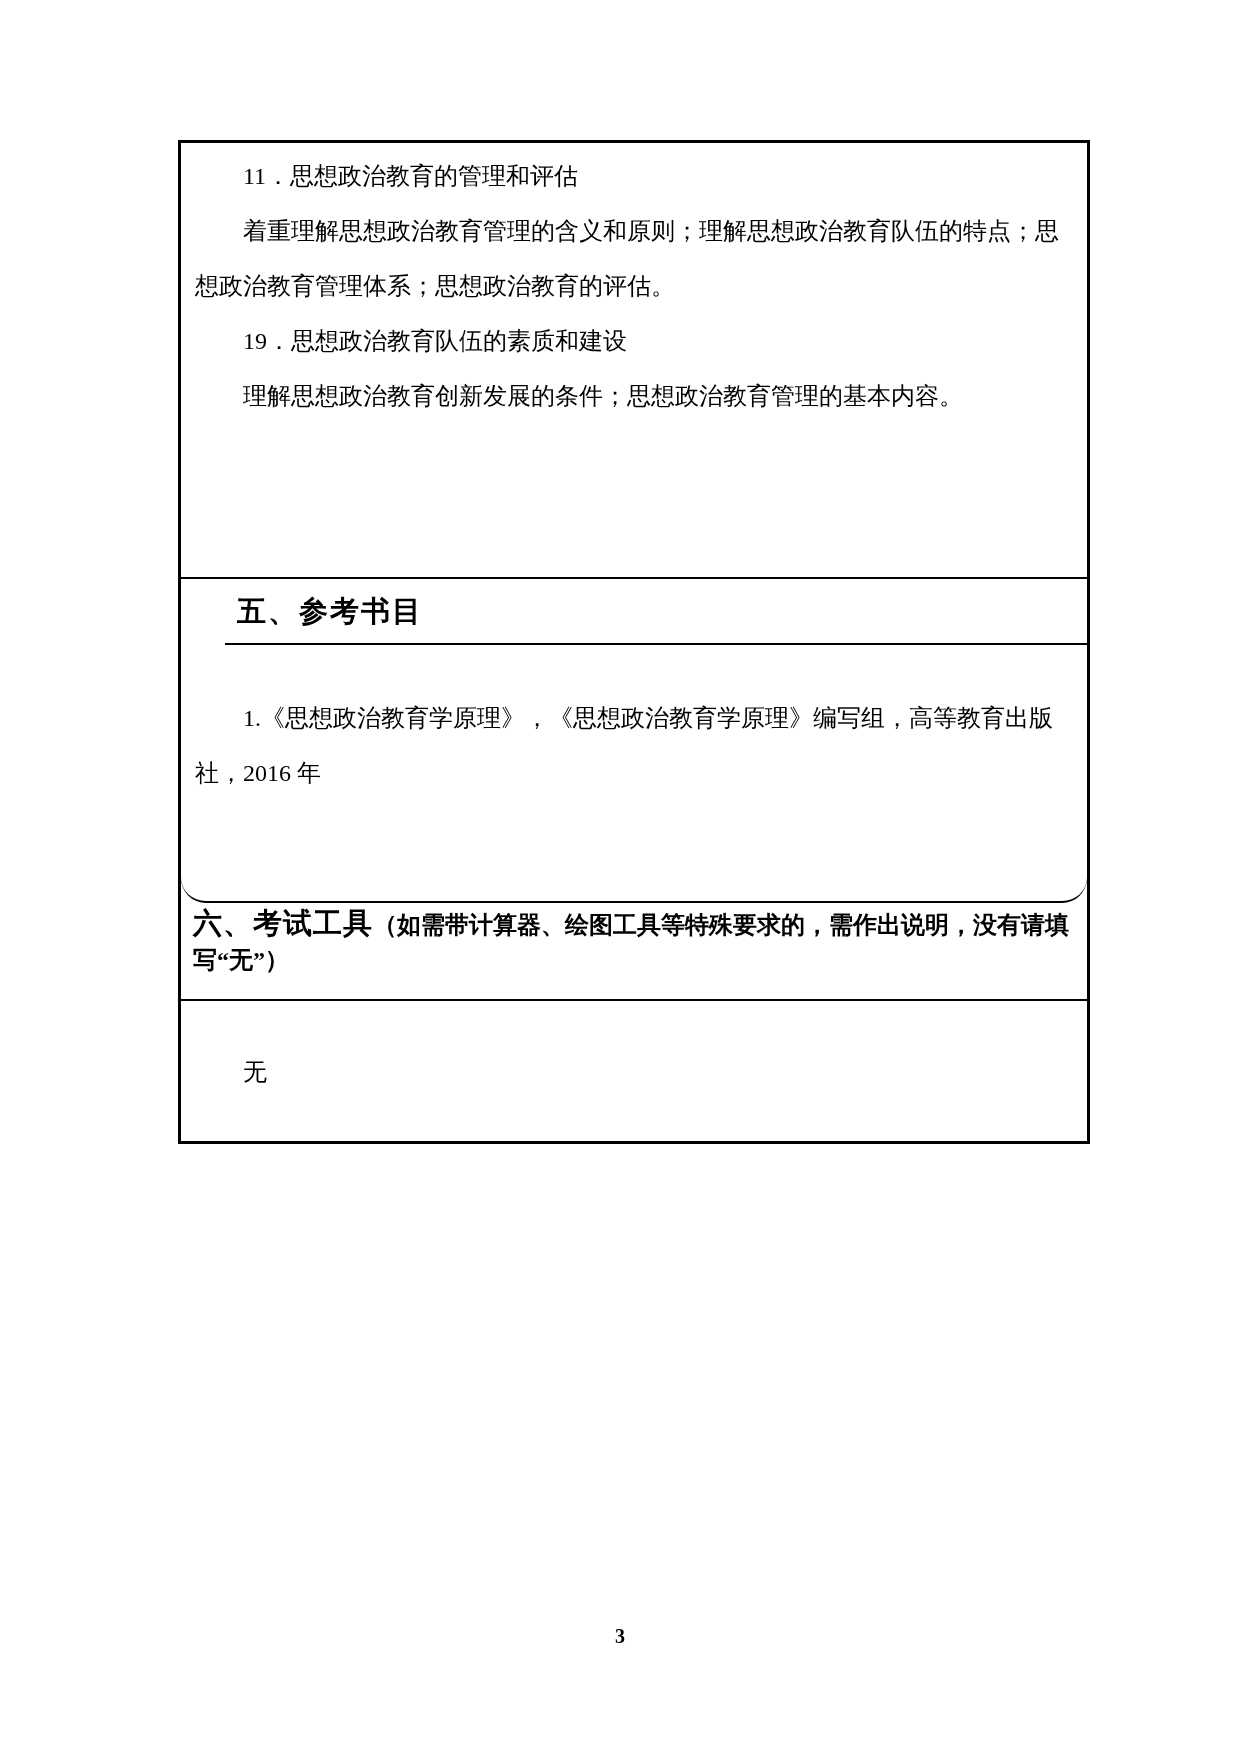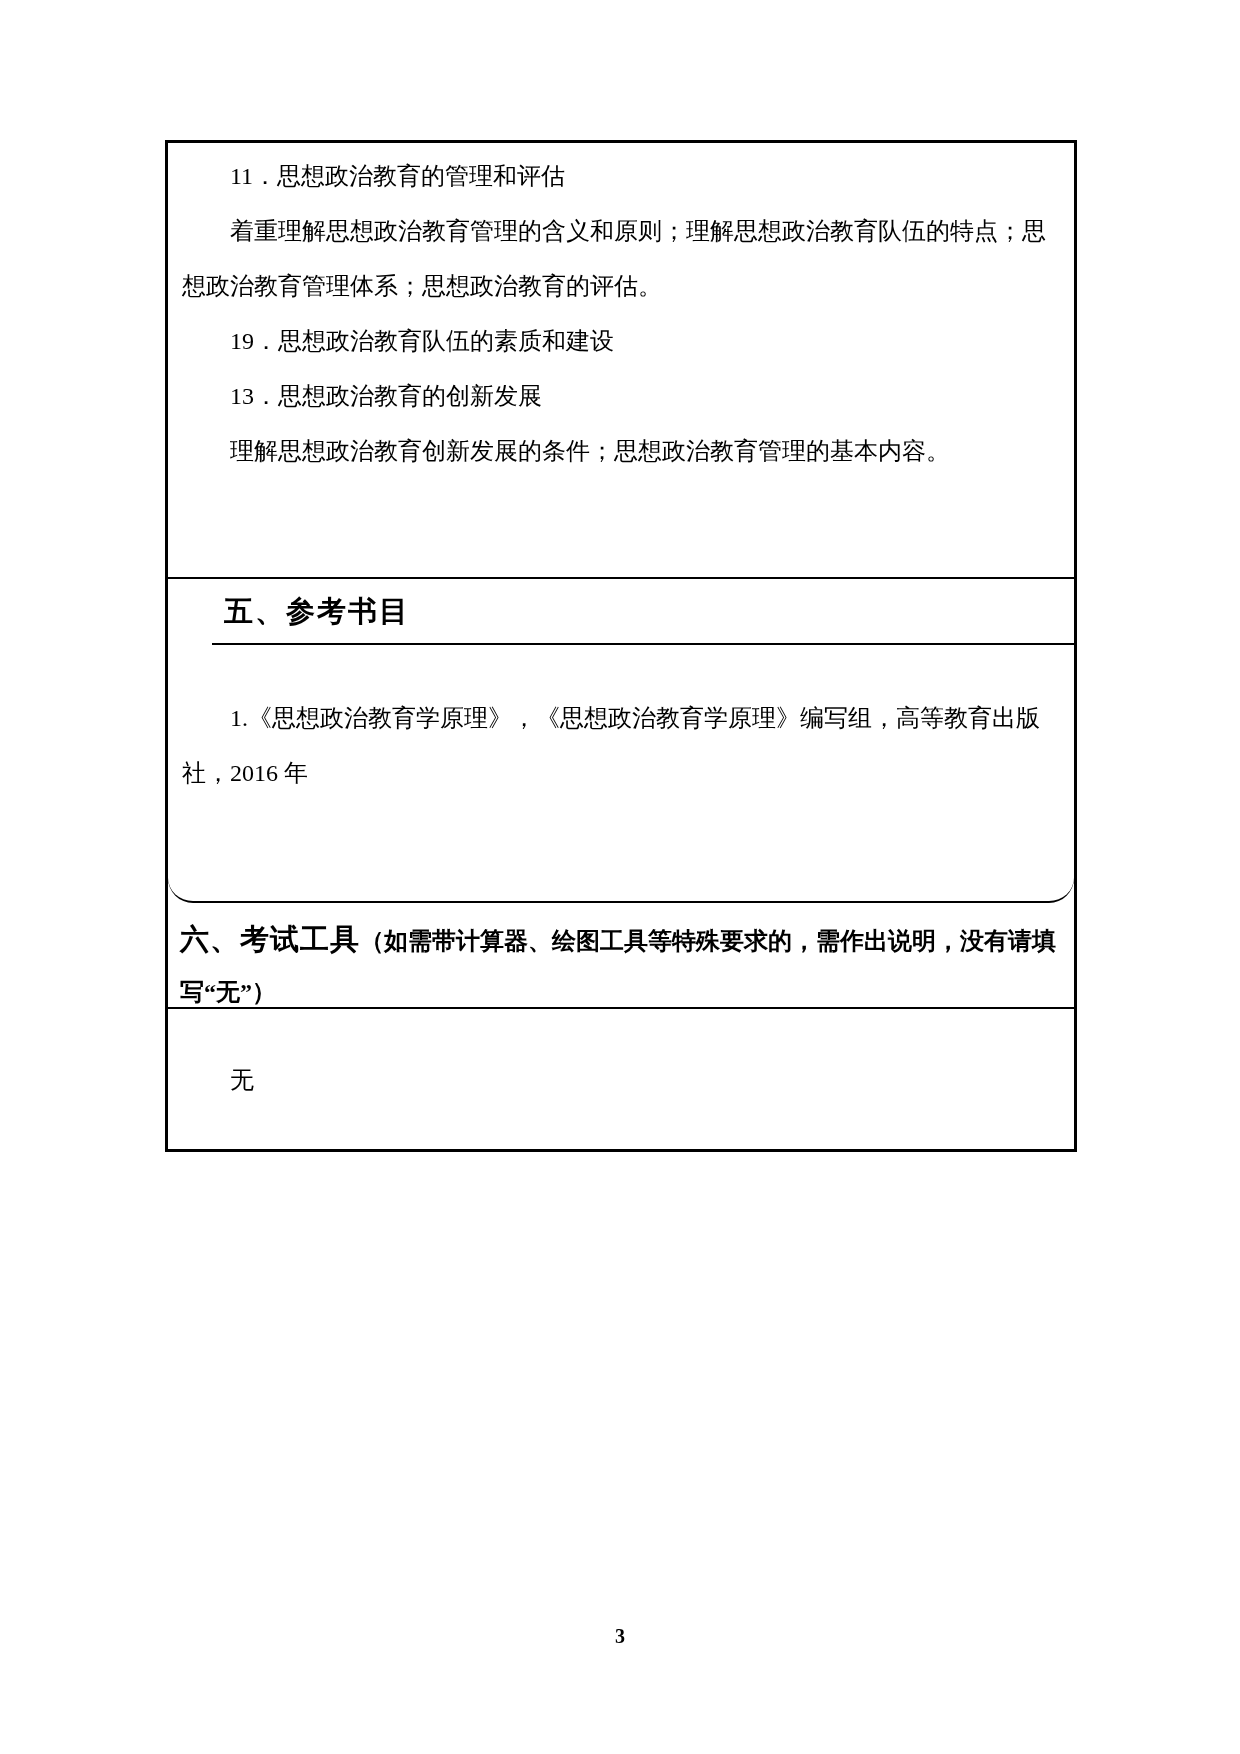--- a/index.html
+++ b/index.html
@@ -11,21 +11,21 @@
   }
   .page {
     position: relative;
     width: 1240px;
     height: 1754px;
     background: #ffffff;
     overflow: hidden;
   }
   .doc-table {
     position: absolute;
-    left: 165px;
+    left: 178px;
     top: 140px;
     width: 912px;
     border: 3px solid #000000;
   }
   .row {
     border-bottom: 2px solid #000000;
     overflow: hidden;
   }
   .row:last-child { border-bottom: none; }
 
@@ -51,23 +51,22 @@
     padding: 46px 16px 0 14px;
     font-size: 24px;
     line-height: 55px;
     border-radius: 25px;
   }
   .row-references p { text-indent: 48px; }
 
   .row-tools-header {
     height: 98px;
     padding: 4px 10px 0 12px;
-    line-height: 48px;
+    line-height: 32px;
     font-weight: bold;
-    margin-top: 8px;
   }
   .tools-title { font-size: 29px; letter-spacing: 1px; }
   .tools-note  { font-size: 24px; }
 
   .row-tools-value {
     height: 140px;
     padding: 44px 16px 0 14px;
     font-size: 24px;
     line-height: 55px;
   }
@@ -87,21 +86,20 @@
 <body>
 
 <div class="page">
 
   <div class="doc-table">
 
     <div class="row row-outline">
       <p>11．思想政治教育的管理和评估</p>
       <p>着重理解思想政治教育管理的含义和原则；理解思想政治教育队伍的特点；思想政治教育管理体系；思想政治教育的评估。</p>
       <p>19．思想政治教育队伍的素质和建设</p>
-      <p>13．思想政治教育的创新发展</p>
       <p>理解思想政治教育创新发展的条件；思想政治教育管理的基本内容。</p>
     </div>
 
     <div class="row row-ref-header">
       <span>五、参考书目</span>
     </div>
 
     <div class="row row-references">
       <p>1.《思想政治教育学原理》，《思想政治教育学原理》编写组，高等教育出版社，2016 年</p>
     </div>

